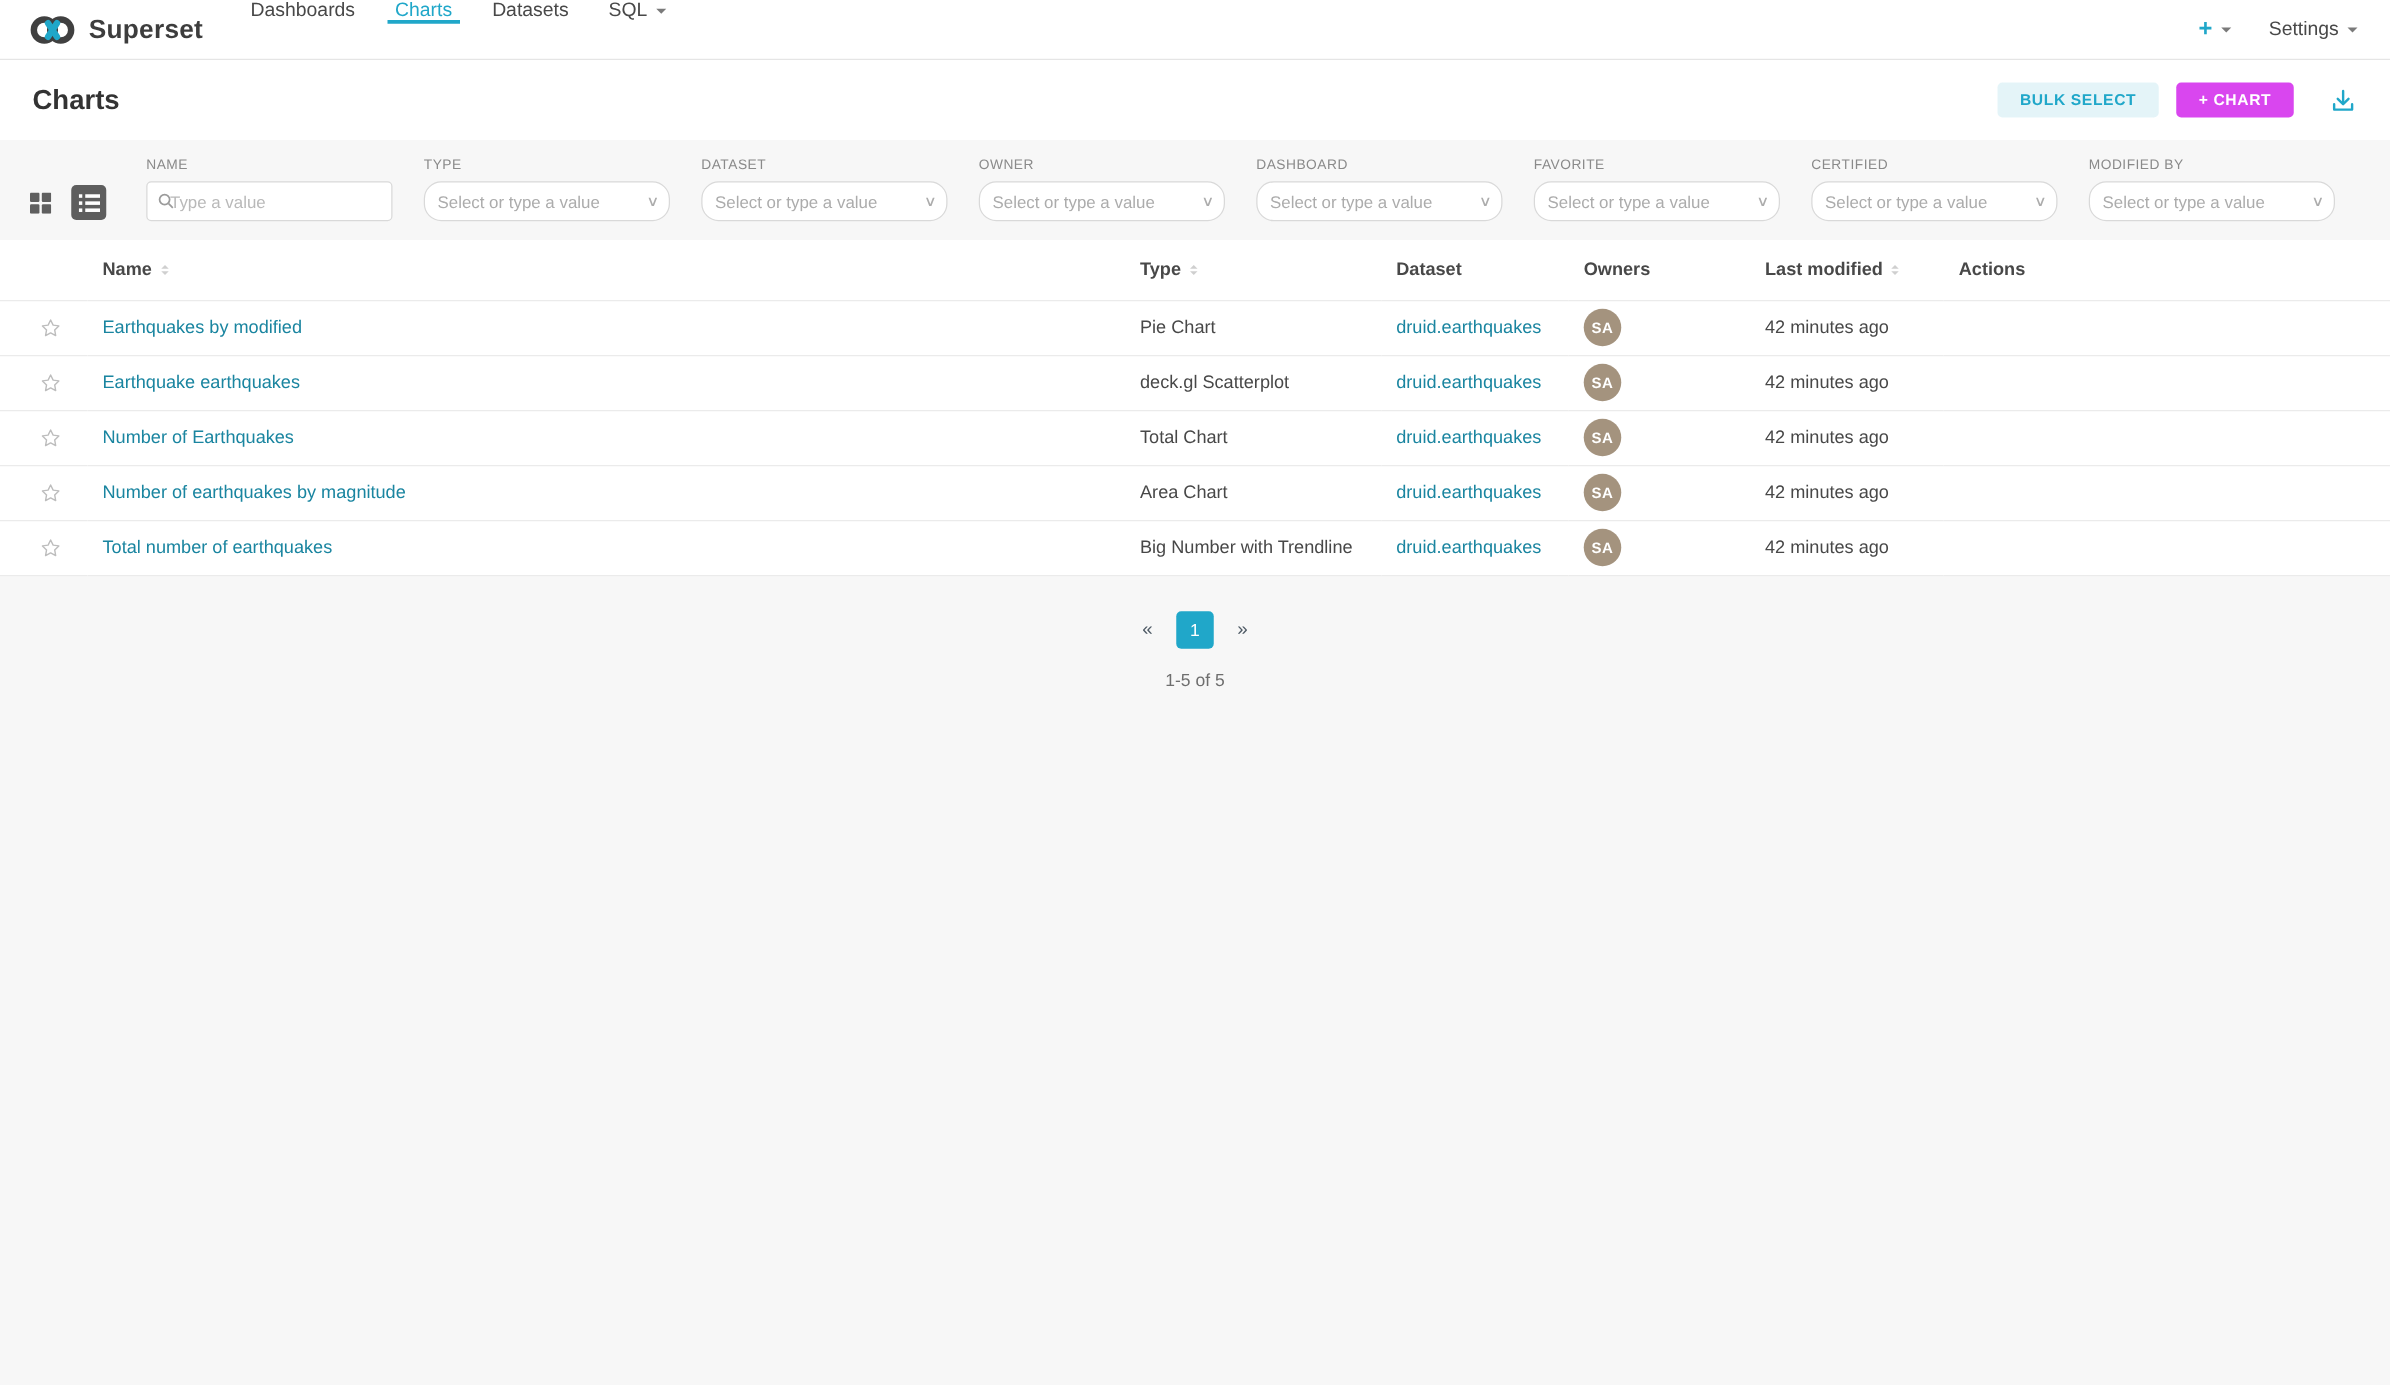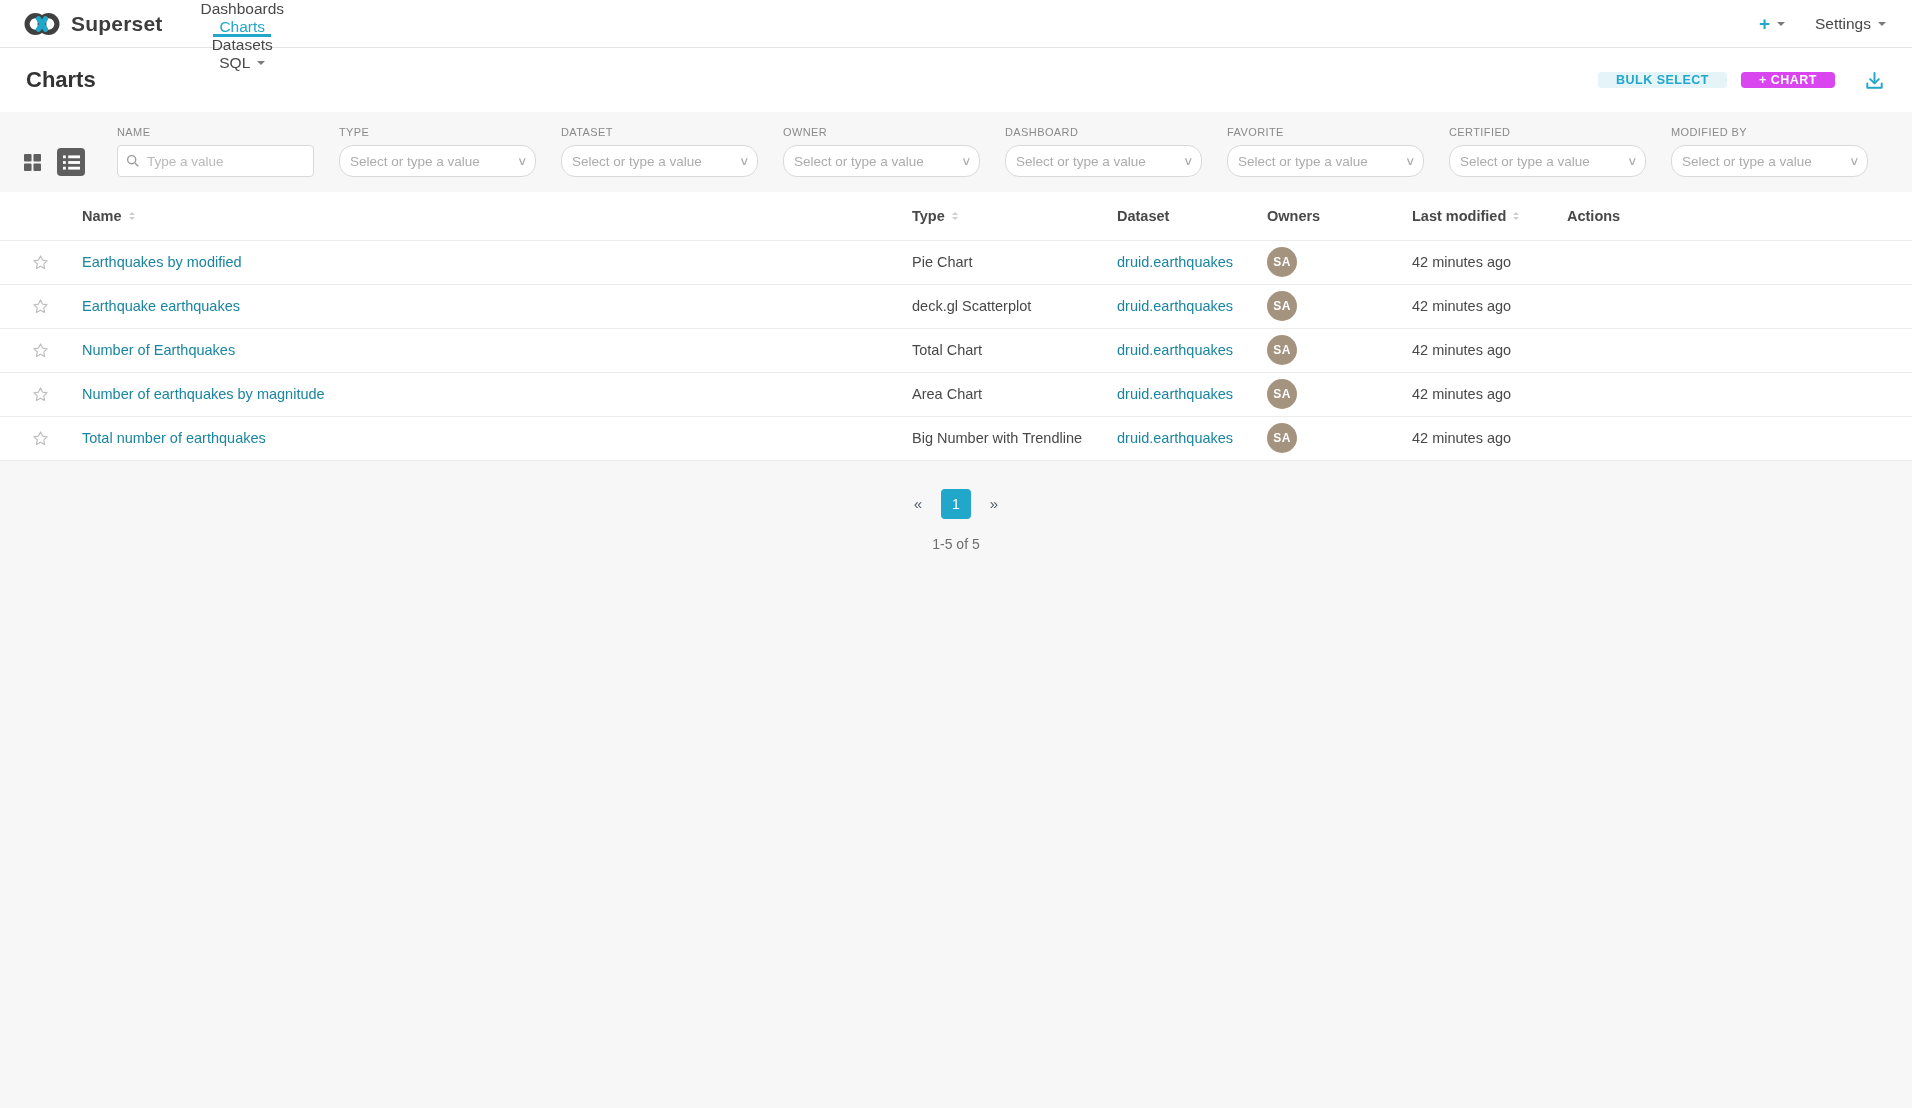--- a/index.html
+++ b/index.html
@@ -11,21 +11,21 @@
     overflow: hidden;
   }
 
   
   .navbar {
     height:48px; background:#fff; border-bottom:1px solid #E5E5E5;
     display:flex; align-items:stretch; padding-left:22px; padding-right:26px;
   }
   .brand { display:flex; align-items:center; gap:9px; margin-right:22px; cursor:pointer; }
   .brand-name { font-size:21px; font-weight:bold; color:#3D3D3D; letter-spacing:.2px; }
-  .nav-items { display:flex; align-items:center;flex-direction:column; }
+  .nav-items { display:flex; align-items:flex-start; }
   .nav-item {
     display:flex; align-items:center; gap:7px; padding:0 16px;
     font-size:15.5px; color:#484848; position:relative; cursor:pointer;
   }
   .nav-item.active { color:#20A7C9; }
   .nav-item.active::after {
     content:""; position:absolute; left:10px; right:10px; bottom:-1px;
     height:3px; background:#20A7C9;
   }
   .caret {
@@ -35,21 +35,21 @@
   .nav-right { margin-left:auto; display:flex; align-items:center; gap:30px; }
   .plus-menu { display:flex; align-items:center; gap:7px; cursor:pointer; }
   .plus-glyph { color:#20A7C9; font-size:19px; font-weight:bold; line-height:1; }
   .settings-menu { display:flex; align-items:center; gap:7px; font-size:15.5px; cursor:pointer; }
 
   
   .page-header { background:#fff; height:64px; display:flex; align-items:center; padding:0 26px; }
   .page-title { font-size:22px; font-weight:bold; color:#333; }
   .header-actions { margin-left:auto; display:flex; align-items:center; gap:14px; }
   .btn {
-    height:16px; border:none; border-radius:4px; font-weight:bold;
+    height:28px; border:none; border-radius:4px; font-weight:bold;
     font-size:12.5px; letter-spacing:.5px; padding:0 18px;
     font-family:inherit; cursor:pointer; display:flex; align-items:center;
   }
   .btn-secondary { background:rgba(32,167,201,0.12); color:#20A7C9; }
   .btn-primary { background:#d946ef; color:#fff; }
   .icon-btn { background:none; border:none; cursor:pointer; margin-left:14px; display:flex; align-items:center; }
 
   
   .filter-bar { background:#F7F7F7; padding:14px 26px 15px 18px; display:flex; }
   .view-toggles { display:flex; gap:11px; align-items:flex-end; margin-right:32px; padding-bottom:1px; }
@@ -57,21 +57,21 @@
     width:28px; height:28px; display:flex; align-items:center; justify-content:center;
     border-radius:4px; cursor:pointer; background:transparent;
   }
   .toggle-btn.active { background:#5E5E5E; }
   .filters { display:flex; gap:25px; flex:1; }
   .filter-item { width:197px; }
   .filter-label { font-size:11px; color:#8A8A8A; letter-spacing:.4px; margin-bottom:7px; }
   .search-box { position:relative; }
   .search-box input {
     width:100%; height:32px; border:1px solid #D9D9D9; border-radius:4px;
-    padding:0 10px 0 29px; font-size:13.5px; color:#444; font-family:inherit; background:#fff;
+    padding:0 10px 0 18px; font-size:13.5px; color:#444; font-family:inherit; background:#fff;
   }
   .search-box input::placeholder { color:#B9B9B9; }
   .search-icon { position:absolute; left:9px; top:9px; }
   .select-box {
     height:32px; border:1px solid #D9D9D9; border-radius:14px; background:#fff;
     display:flex; align-items:center; padding:0 9px 0 10px; cursor:pointer;
   }
   .select-placeholder { color:#ACACAC; font-size:13.5px; flex:1; white-space:nowrap; overflow:hidden; }
   .chevron { color:#ACACAC; font-size:11.5px; margin-left:4px; transform:scaleX(1.25); }
 

